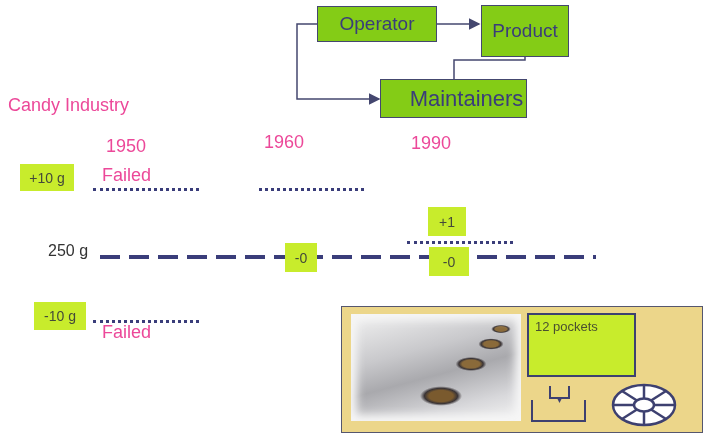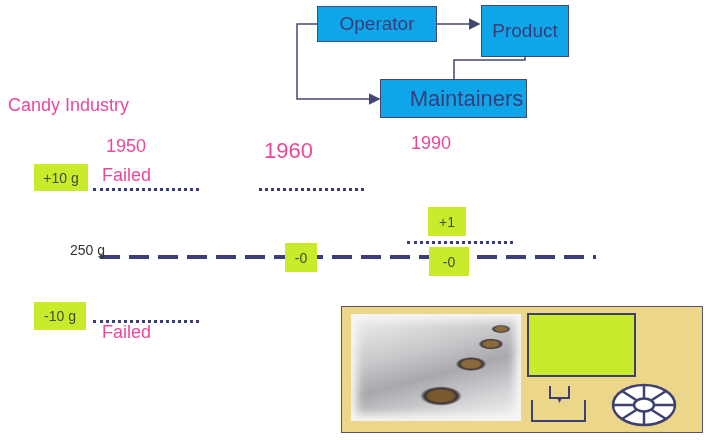--- a/index.html
+++ b/index.html
@@ -1,18 +1,18 @@
 <!DOCTYPE html>
 <html><head>
 <meta charset="utf-8">
 <style>
   html, body { margin:0; padding:0; background:#ffffff; }
   body { width:708px; height:440px; position:relative; overflow:hidden;
          font-family:"Liberation Sans", "DejaVu Sans", sans-serif; color:#3a3d7a; }
-  .box { position:absolute; border:1.5px solid #44476f; background:#0ea5e9;
+  .box { position:absolute; border:1.5px solid #44476f; background:#84cc16;
          display:flex; align-items:center; justify-content:center; color:#3a3d7a; box-sizing:border-box; }
   .txt { position:absolute; white-space:nowrap; color:#ec4899; }
   .tag { position:absolute; background:#c8ec2c; color:#444a3a; font-size:14px;
          display:flex; align-items:center; justify-content:center; }
   .dotted { position:absolute; height:0; border-top:3px dotted #3a3d7a; }
   svg { position:absolute; left:0; top:0; overflow:visible; }
   .panel { position:absolute; left:341px; top:306px; width:362px; height:127px;
            background:#ecd68a; border:1.5px solid #55566e; box-sizing:border-box; }
   .photo { position:absolute; left:351px; top:314px; width:170px; height:107px;
            background:
@@ -65,42 +65,43 @@
 </div>
 <div class="box" style="left:481px;top:5px;width:88px;height:52px;font-size:19px;">
   <span>Product</span>
 </div>
 <div class="box" style="left:380px;top:79px;width:147px;height:39px;font-size:22px;padding-left:26px;">
   <span>Maintainers</span>
 </div>
 
 <div class="txt" style="left:8px;top:95px;font-size:18px;">Candy Industry</div>
 <div class="txt" style="left:106px;top:136px;font-size:18px;">1950</div>
-<div class="txt" style="left:264px;top:138px;font-size:22px;">1960</div>
+<div class="txt" style="left:264px;top:132px;font-size:18px;">1960</div>
 <div class="txt" style="left:411px;top:133px;font-size:18px;">1990</div>
 
-<div class="tag" style="left:34px;top:164px;width:54px;height:27px;">+10 g</div>
+<div class="tag" style="left:20px;top:164px;width:54px;height:27px;">+10 g</div>
 <div class="txt" style="left:102px;top:165px;font-size:18px;">Failed</div>
 <div class="dotted" style="left:93px;top:188px;width:106px;"></div>
 <div class="dotted" style="left:259px;top:188px;width:105px;"></div>
 
 <div class="tag" style="left:428px;top:207px;width:38px;height:29px;">+1</div>
 <div class="dotted" style="left:407px;top:241px;width:106px;"></div>
 
-<div class="txt" style="left:48px;top:242px;font-size:14px;color:#333;margin-left:22px;">250 g</div>
+<div class="txt" style="left:48px;top:242px;font-size:16px;color:#333;">250 g</div>
 <div class="tag" style="left:285px;top:243px;width:32px;height:29px;">-0</div>
 <div class="tag" style="left:429px;top:247px;width:40px;height:29px;">-0</div>
 
 <div class="tag" style="left:34px;top:302px;width:52px;height:28px;">-10 g</div>
 <div class="dotted" style="left:93px;top:320px;width:106px;"></div>
 <div class="txt" style="left:102px;top:322px;font-size:18px;">Failed</div>
 
 <div class="panel"></div>
 <div class="photo"></div>
 <div class="info">
+  <div>12 pockets</div>
 </div>
 
 <svg width="708" height="440">
   <g fill="none" stroke="#3d4070" stroke-width="2">
     <polyline points="550,386 550,398 569,398 569,386"></polyline>
     <path d="M557,398 L559.5,403 L562,398 z" fill="#3d4070" stroke="none"></path>
     <polyline points="532,400 532,421 585,421 585,400"></polyline>
   </g>
   <g stroke="#3d4070" stroke-width="2.5" fill="#ffffff">
     <ellipse cx="644" cy="405" rx="31" ry="20"></ellipse>

